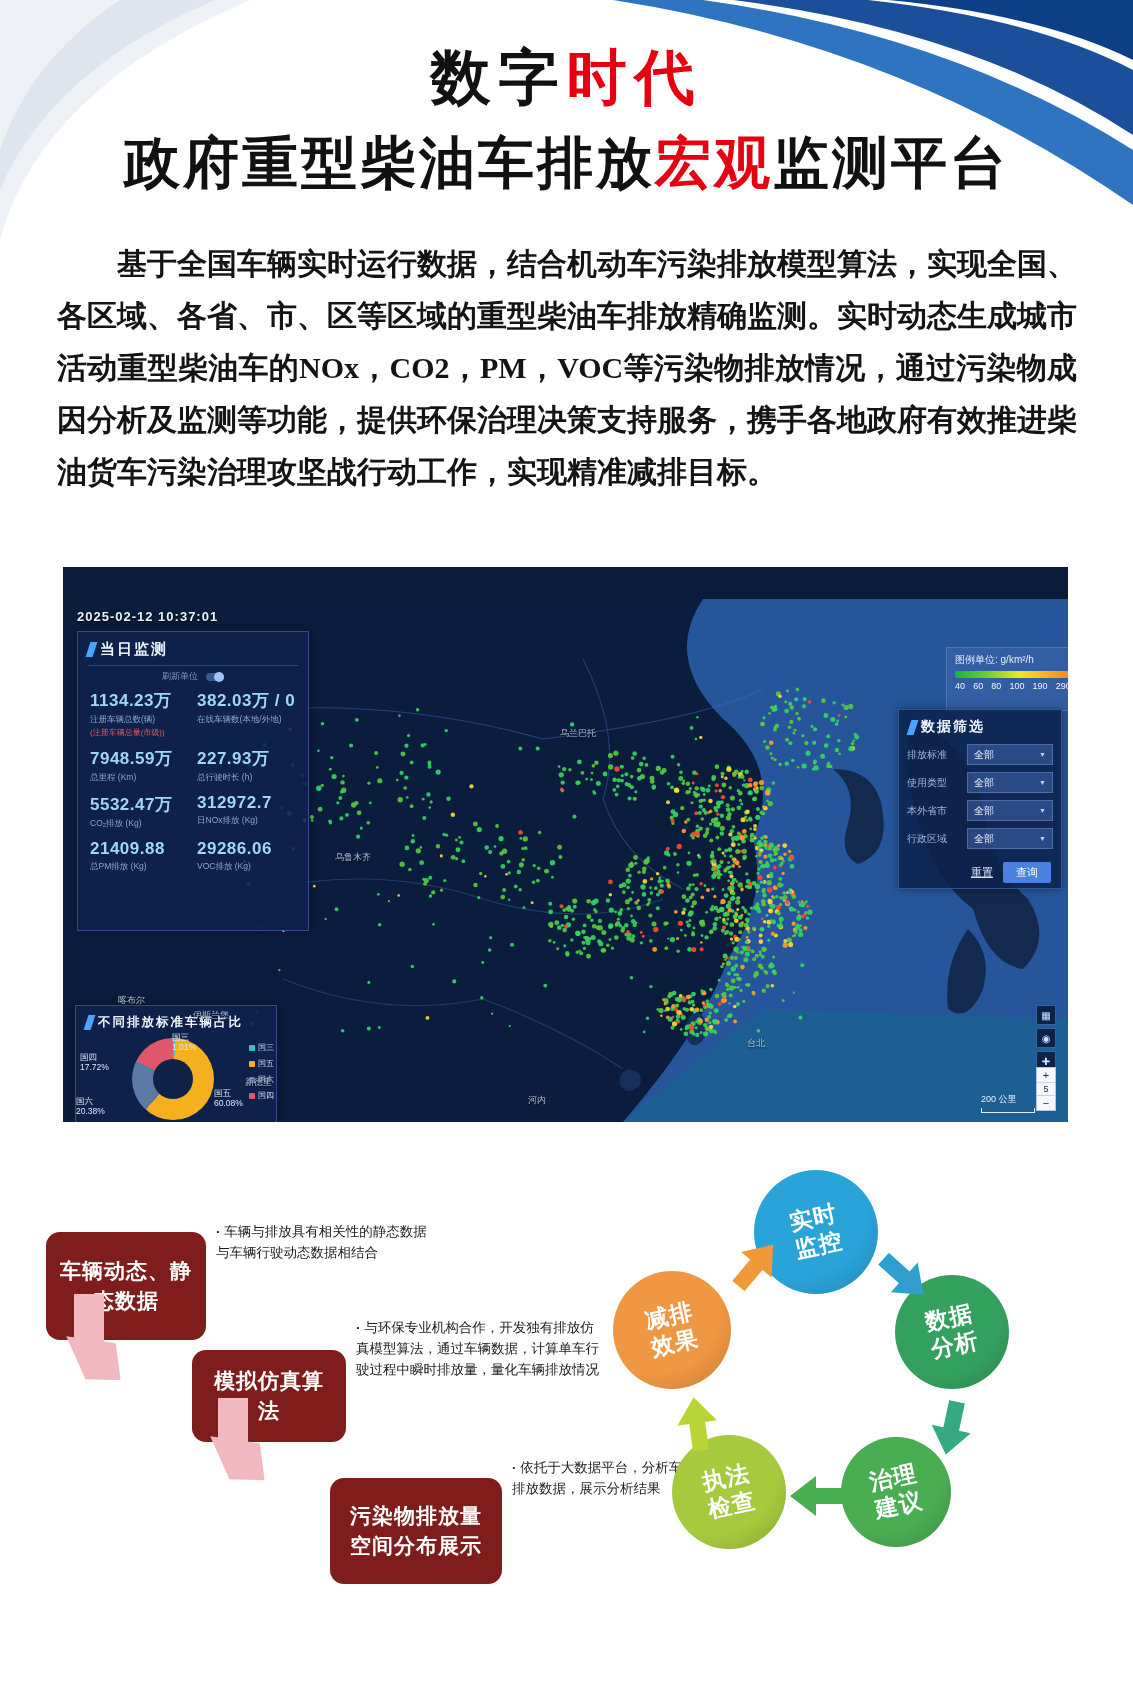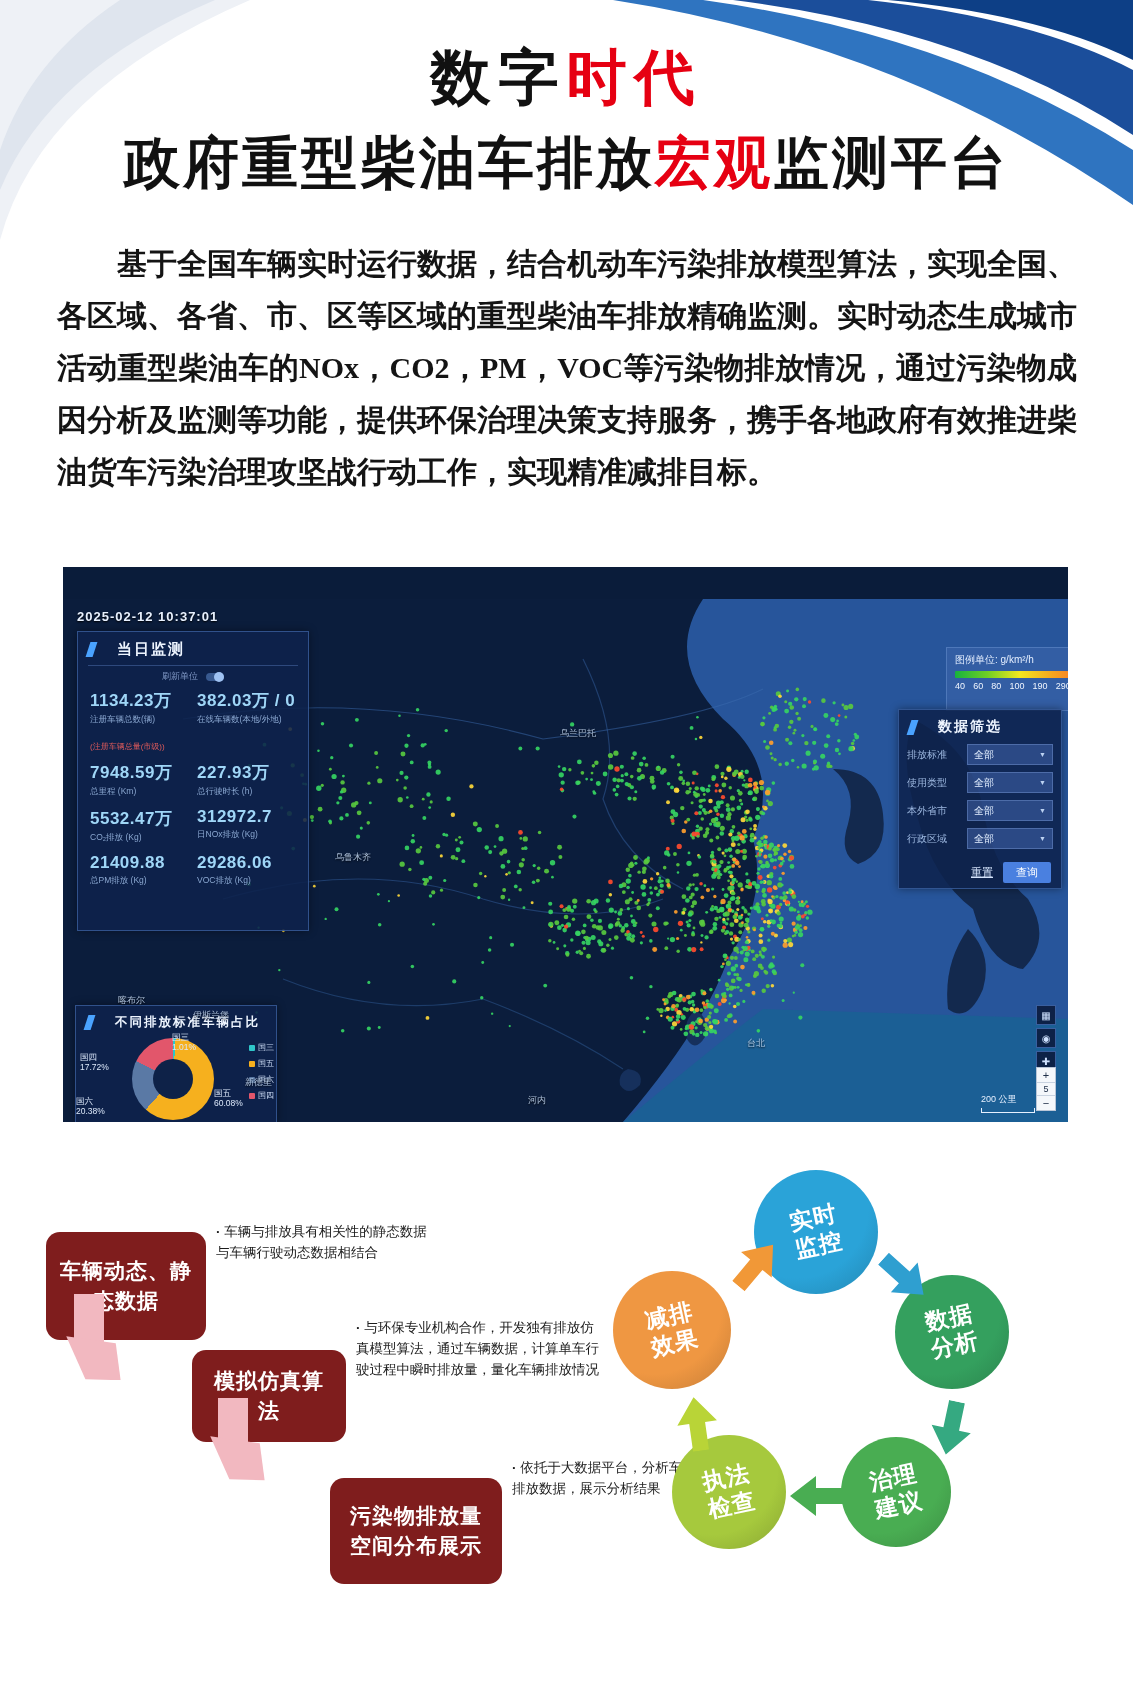--- a/index.html
+++ b/index.html
@@ -19,31 +19,31 @@
 
   
   .dash{left:63px;top:567px;width:1005px;height:555px;background:#0a1c3a;overflow:hidden;}
   .dash-header{left:0;top:0;width:100%;height:32px;
       background:linear-gradient(180deg,#20447f,#142f63);display:flex;align-items:center;justify-content:center;}
   .dash-title{color:#eaf3ff;font-size:16px;font-weight:bold;letter-spacing:3px;}
   .dash-map{left:0;top:32px;width:1005px;height:523px;}
   .timestamp{left:14px;top:42px;color:#e8f1ff;font-size:13px;font-weight:bold;letter-spacing:1px;
              text-shadow:0 1px 2px #000;}
   .panel{background:rgba(14,34,76,.88);border:1px solid rgba(90,140,220,.45);box-shadow:0 0 8px rgba(0,0,0,.4);}
-  .panel-title-row{display:flex;align-items:center;gap:22px;padding:8px 10px 4px 10px;}
+  .panel-title-row{display:flex;align-items:center;gap:5px;padding:8px 10px 4px 10px;}
   .slash{width:7px;height:15px;background:#4aa3ff;transform:skewX(-18deg);}
   .panel-title{color:#eef5ff;font-size:15px;font-weight:bold;letter-spacing:2px;}
   .refresh-row{display:flex;align-items:center;justify-content:center;gap:8px;color:#7f97c4;font-size:9px;
                border-top:1px solid rgba(110,150,220,.35);margin:2px 10px 4px 10px;padding-top:4px;}
   .toggle{width:18px;height:8px;border-radius:4px;background:#38598f;position:relative;cursor:pointer;}
   .toggle:after{content:"";position:absolute;right:0;top:-1px;width:10px;height:10px;border-radius:50%;background:#9fc2f2;}
   .stats-grid{display:grid;grid-template-columns:1fr 1fr;gap:9px 4px;padding:2px 8px 8px 12px;}
   .stat-value{color:#9fd6f7;font-size:17px;font-weight:bold;letter-spacing:.5px;}
   .stat-label{color:#8aa7d0;font-size:8.5px;margin-top:2px;}
-  .stat-sub{color:#e05b5b;font-size:8px;margin-top:15px;}
+  .stat-sub{color:#e05b5b;font-size:8px;margin-top:1px;}
 
   .legend-panel{left:883px;top:80px;width:162px;height:52px;background:rgba(70,110,180,.38);
                 border:1px solid rgba(130,170,230,.35);padding:5px 8px;}
   .legend-title{color:#e3eeff;font-size:10px;}
   .legend-bar{height:7px;margin-top:4px;border-radius:1px;
      background:linear-gradient(90deg,#17b33e,#6fd024,#f2e71e,#f5a61f,#fb6b28,#e8131d);}
   .legend-ticks{display:flex;justify-content:space-between;color:#f0f6ff;font-size:9px;margin-top:3px;}
 
   .filter-panel{left:835px;top:142px;width:162px;height:178px;}
   .filter-rows{padding:4px 8px;}

